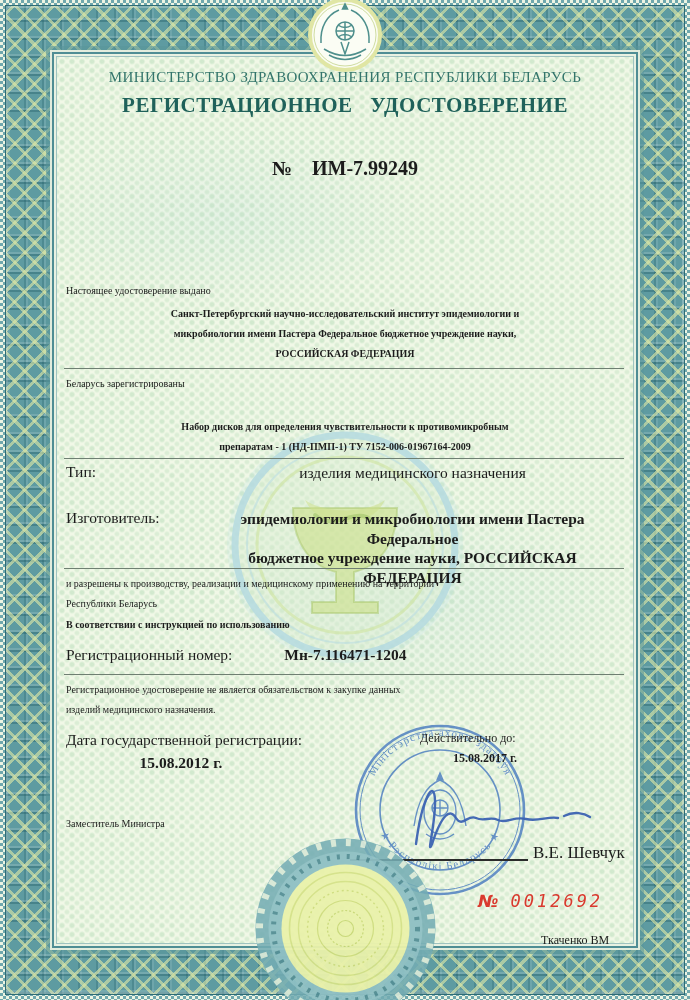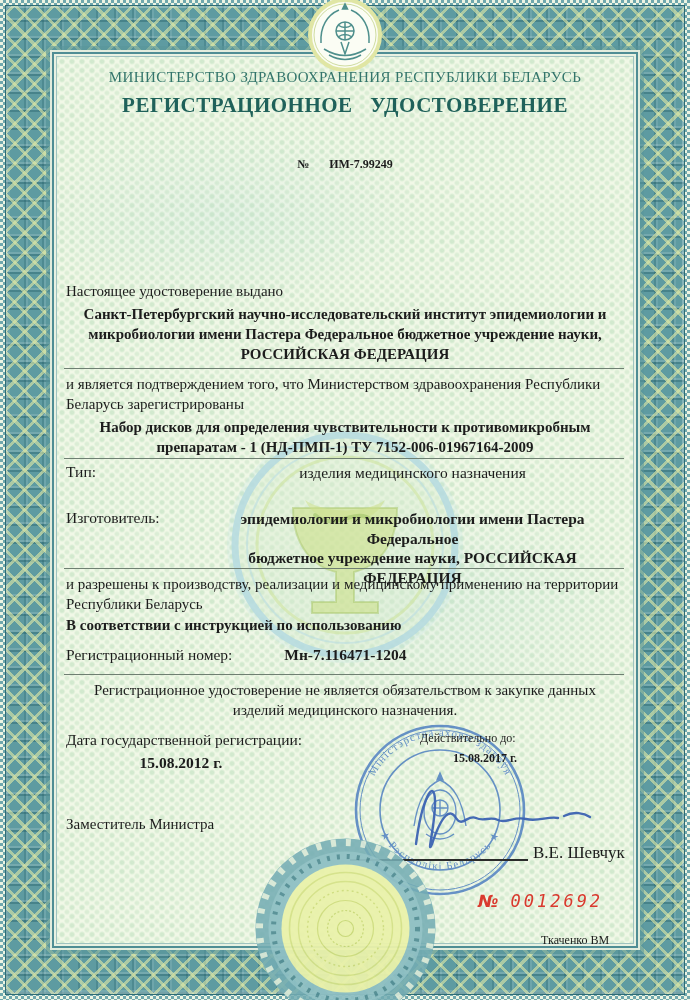--- a/index.html
+++ b/index.html
@@ -46,39 +46,39 @@
   .rosette{position:absolute;left:252px;top:835px;width:187px;height:187px;z-index:6;opacity:.95;}
   .emblem{position:absolute;left:307px;top:-3px;width:76px;height:76px;z-index:7;}
   .signature-svg{position:absolute;left:380px;top:758px;width:220px;height:110px;z-index:5;}
   .content{position:absolute;inset:0;z-index:4;border-radius:29px;}
   
   .abs{position:absolute;left:66px;width:558px;}
   .center{text-align:center;}
   .b{font-weight:bold;}
   .ministry{top:69px;font-size:15px;color:#33756b;letter-spacing:.4px;}
   .title{top:93px;font-size:21px;font-weight:bold;color:#1f615a;word-spacing:12px;letter-spacing:.5px;}
-  .certno{top:157px;font-size:12px;font-weight:bold;}
+  .certno{top:157px;font-size:20px;font-weight:bold;}
   .certno .gap{display:inline-block;width:20px;}
-  .p15{font-size:15px;line-height:20px;}
+  .p15{font-size:10px;line-height:20px;}
   .issued{top:281px;}
   .holder{top:304px;font-weight:bold;}
   .rule{position:absolute;left:64px;width:560px;height:1px;background:#6f7f72;}
   .r1{top:368px;}.r2{top:458px;}.r3{top:568px;}.r4{top:674px;}
   .confirmation{top:374px;}
   .product{top:417px;font-weight:bold;}
   .rowflex{display:flex;align-items:flex-start;}
   .typerow{top:463px;}
   .mfrrow{top:509px;}
   .lbl{width:135px;flex:0 0 135px;font-size:15.5px;}
   .val{flex:1;text-align:center;font-size:15.5px;line-height:19.5px;}
   .permission{top:574px;}
   .instruction{top:615px;font-weight:bold;}
   .regrow{top:646px;font-size:15.5px;}
   .regval{font-weight:bold;margin-left:48px;}
-  .disclaimer{top:680px;text-align:center;}
+  .disclaimer{top:680px;}
   .datecol-l{top:731px;left:66px;width:310px;position:absolute;font-size:15.5px;}
   .datecol-r{top:731px;left:420px;width:200px;position:absolute;font-size:12px;}
   .dateval{font-weight:bold;margin-top:5px;text-align:center;width:230px;}
   .dateval-r{font-weight:bold;margin-top:5px;padding-left:2px;margin-left:31px;}
   .signer{top:814px;}
   .sigline{position:absolute;left:350px;top:859px;width:178px;height:2px;background:#2b2b2b;z-index:5;}
   .signame{position:absolute;left:533px;top:843px;font-size:17px;z-index:5;}
   .executor{position:absolute;left:541px;top:933px;font-size:12px;z-index:5;}
   .serial{position:absolute;left:478px;top:891px;color:#d93a2e;z-index:5;font-style:italic;}
   .serial .no{font-family:"DejaVu Sans",sans-serif;font-size:17px;font-weight:bold;}
@@ -169,21 +169,20 @@
     <div class="abs p15 issued">Настоящее удостоверение выдано</div>
 
     <div class="abs center p15 holder">
       <div>Санкт-Петербургский научно-исследовательский институт эпидемиологии и</div>
       <div>микробиологии имени Пастера Федеральное бюджетное учреждение науки,</div>
       <div>РОССИЙСКАЯ ФЕДЕРАЦИЯ</div>
     </div>
     <div class="rule r1"></div>
 
     <div class="abs p15 confirmation">
-      <div>и является подтверждением того, что Министерством здравоохранения Республики</div>
       <div>Беларусь зарегистрированы</div>
     </div>
 
     <div class="abs center p15 product">
       <div>Набор дисков для определения чувствительности к противомикробным</div>
       <div>препаратам - 1 (НД-ПМП-1) ТУ 7152-006-01967164-2009</div>
     </div>
     <div class="rule r2"></div>
 
     <div class="abs rowflex typerow">

